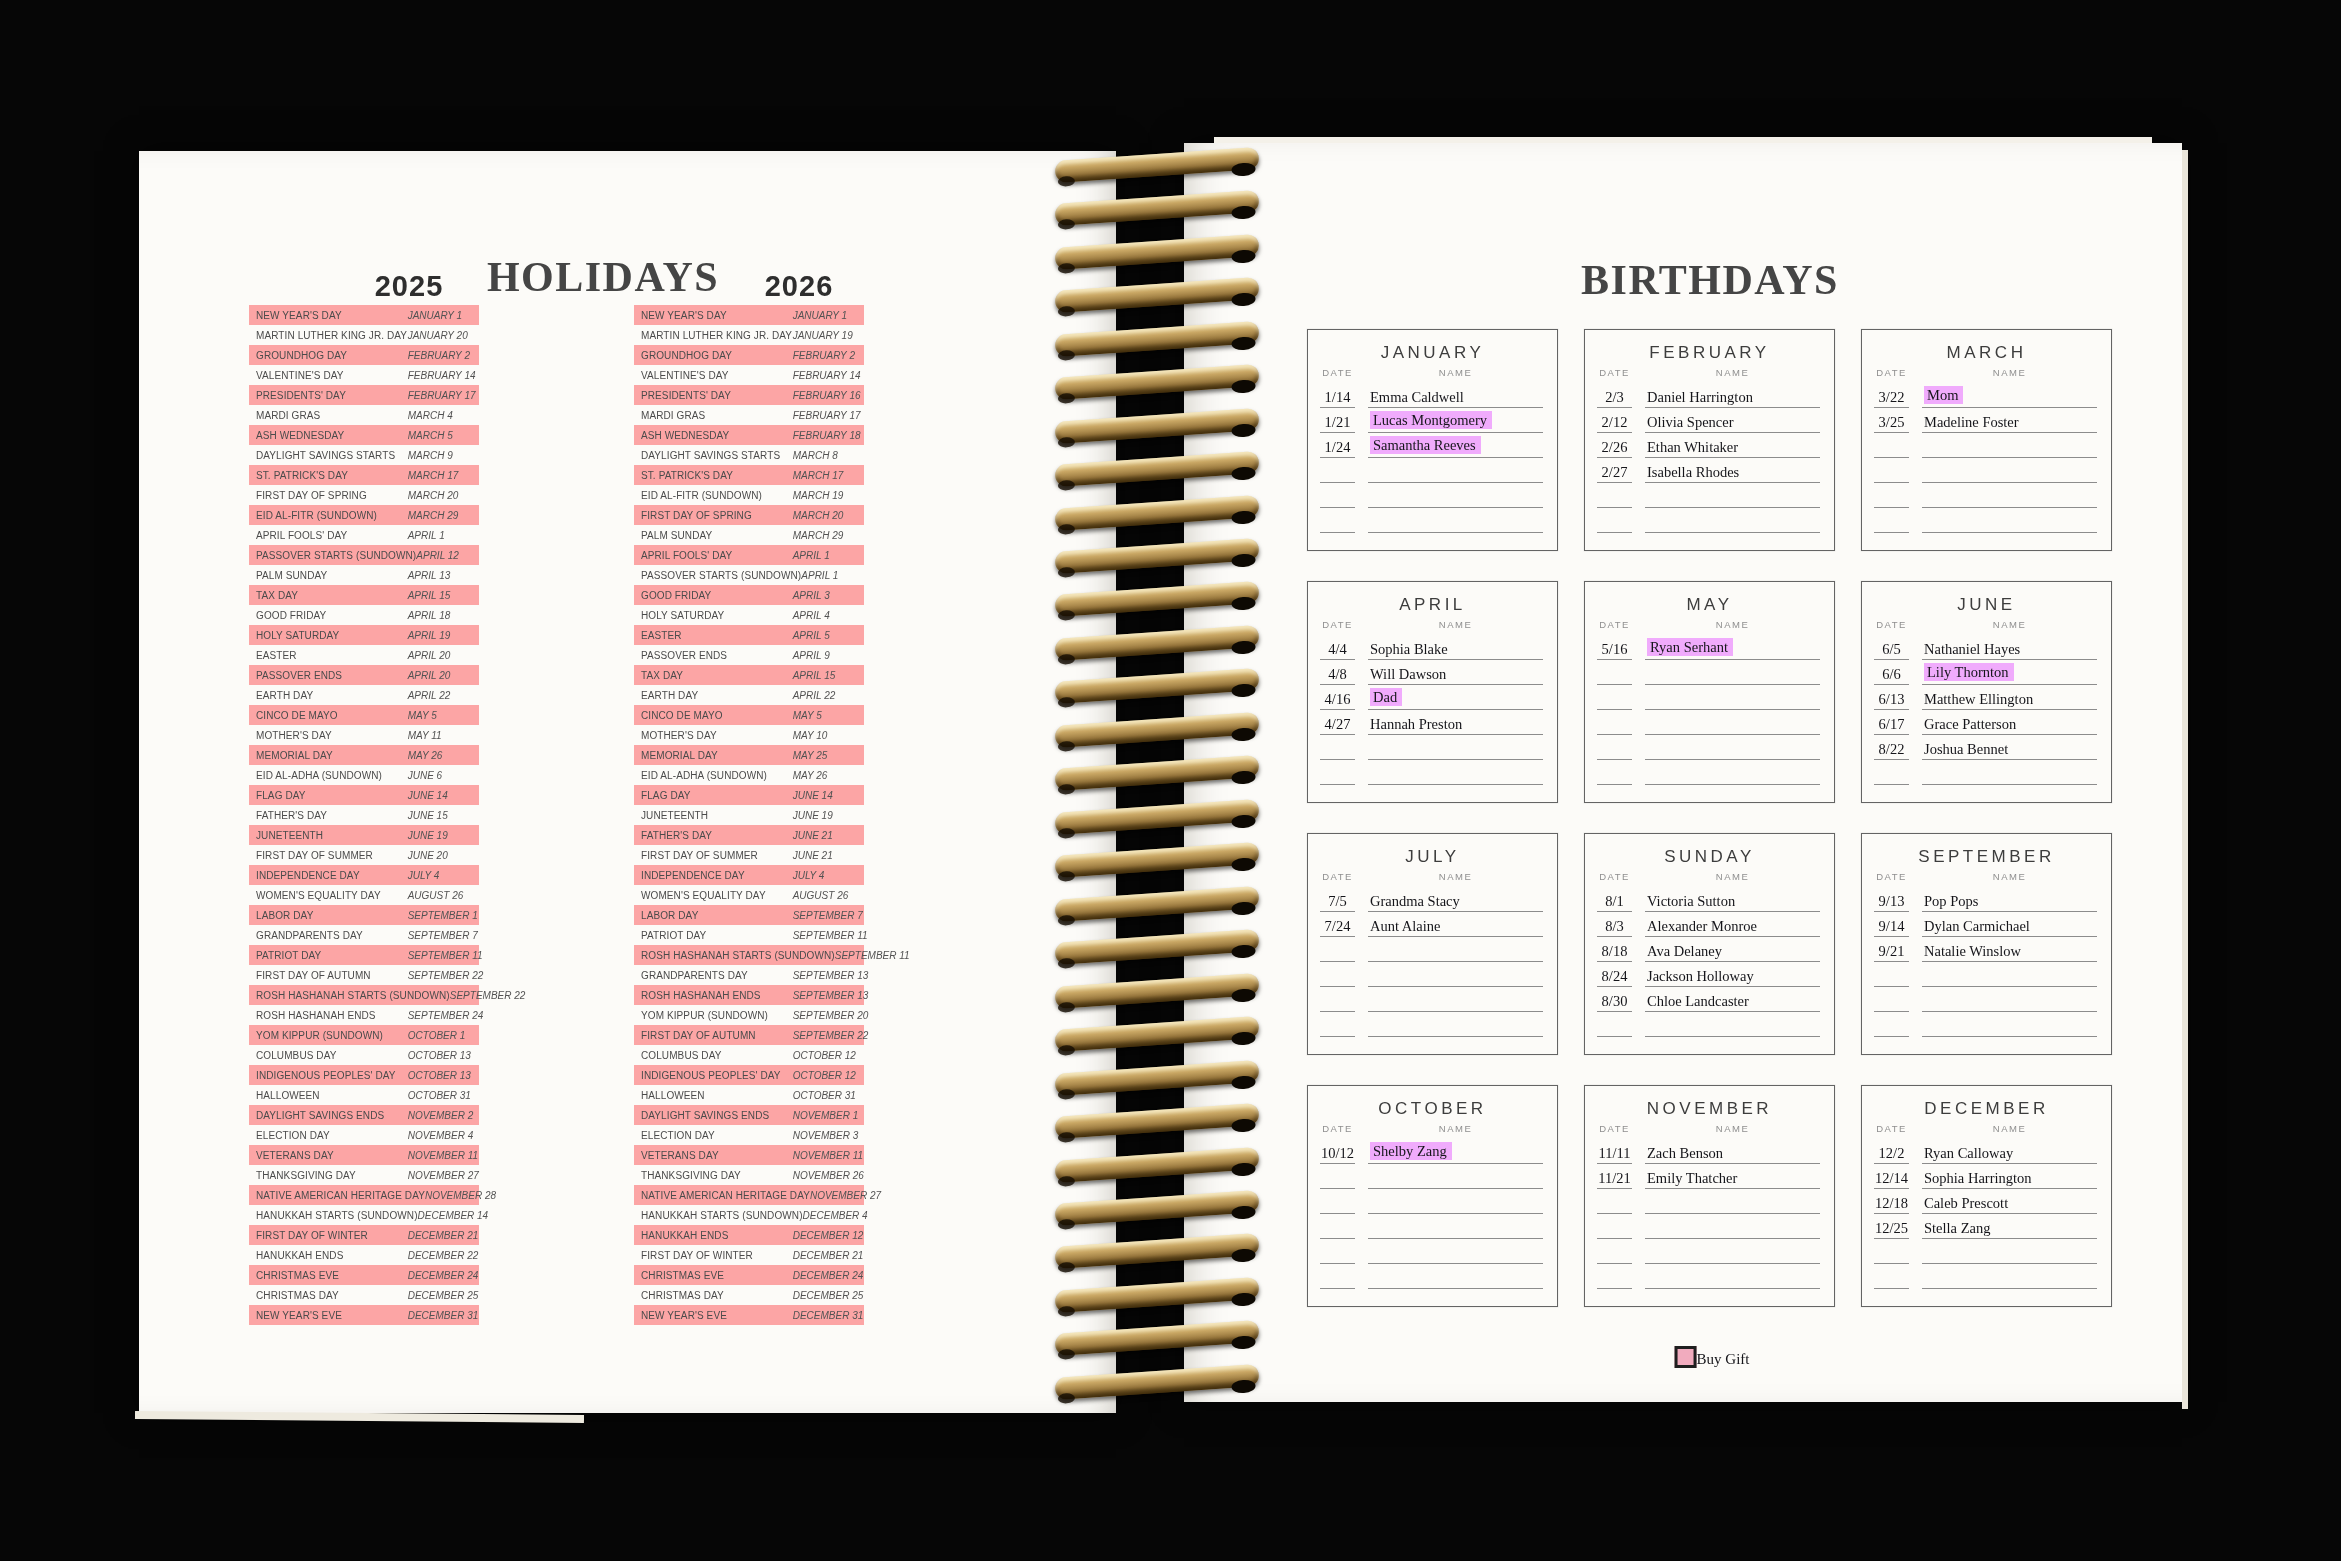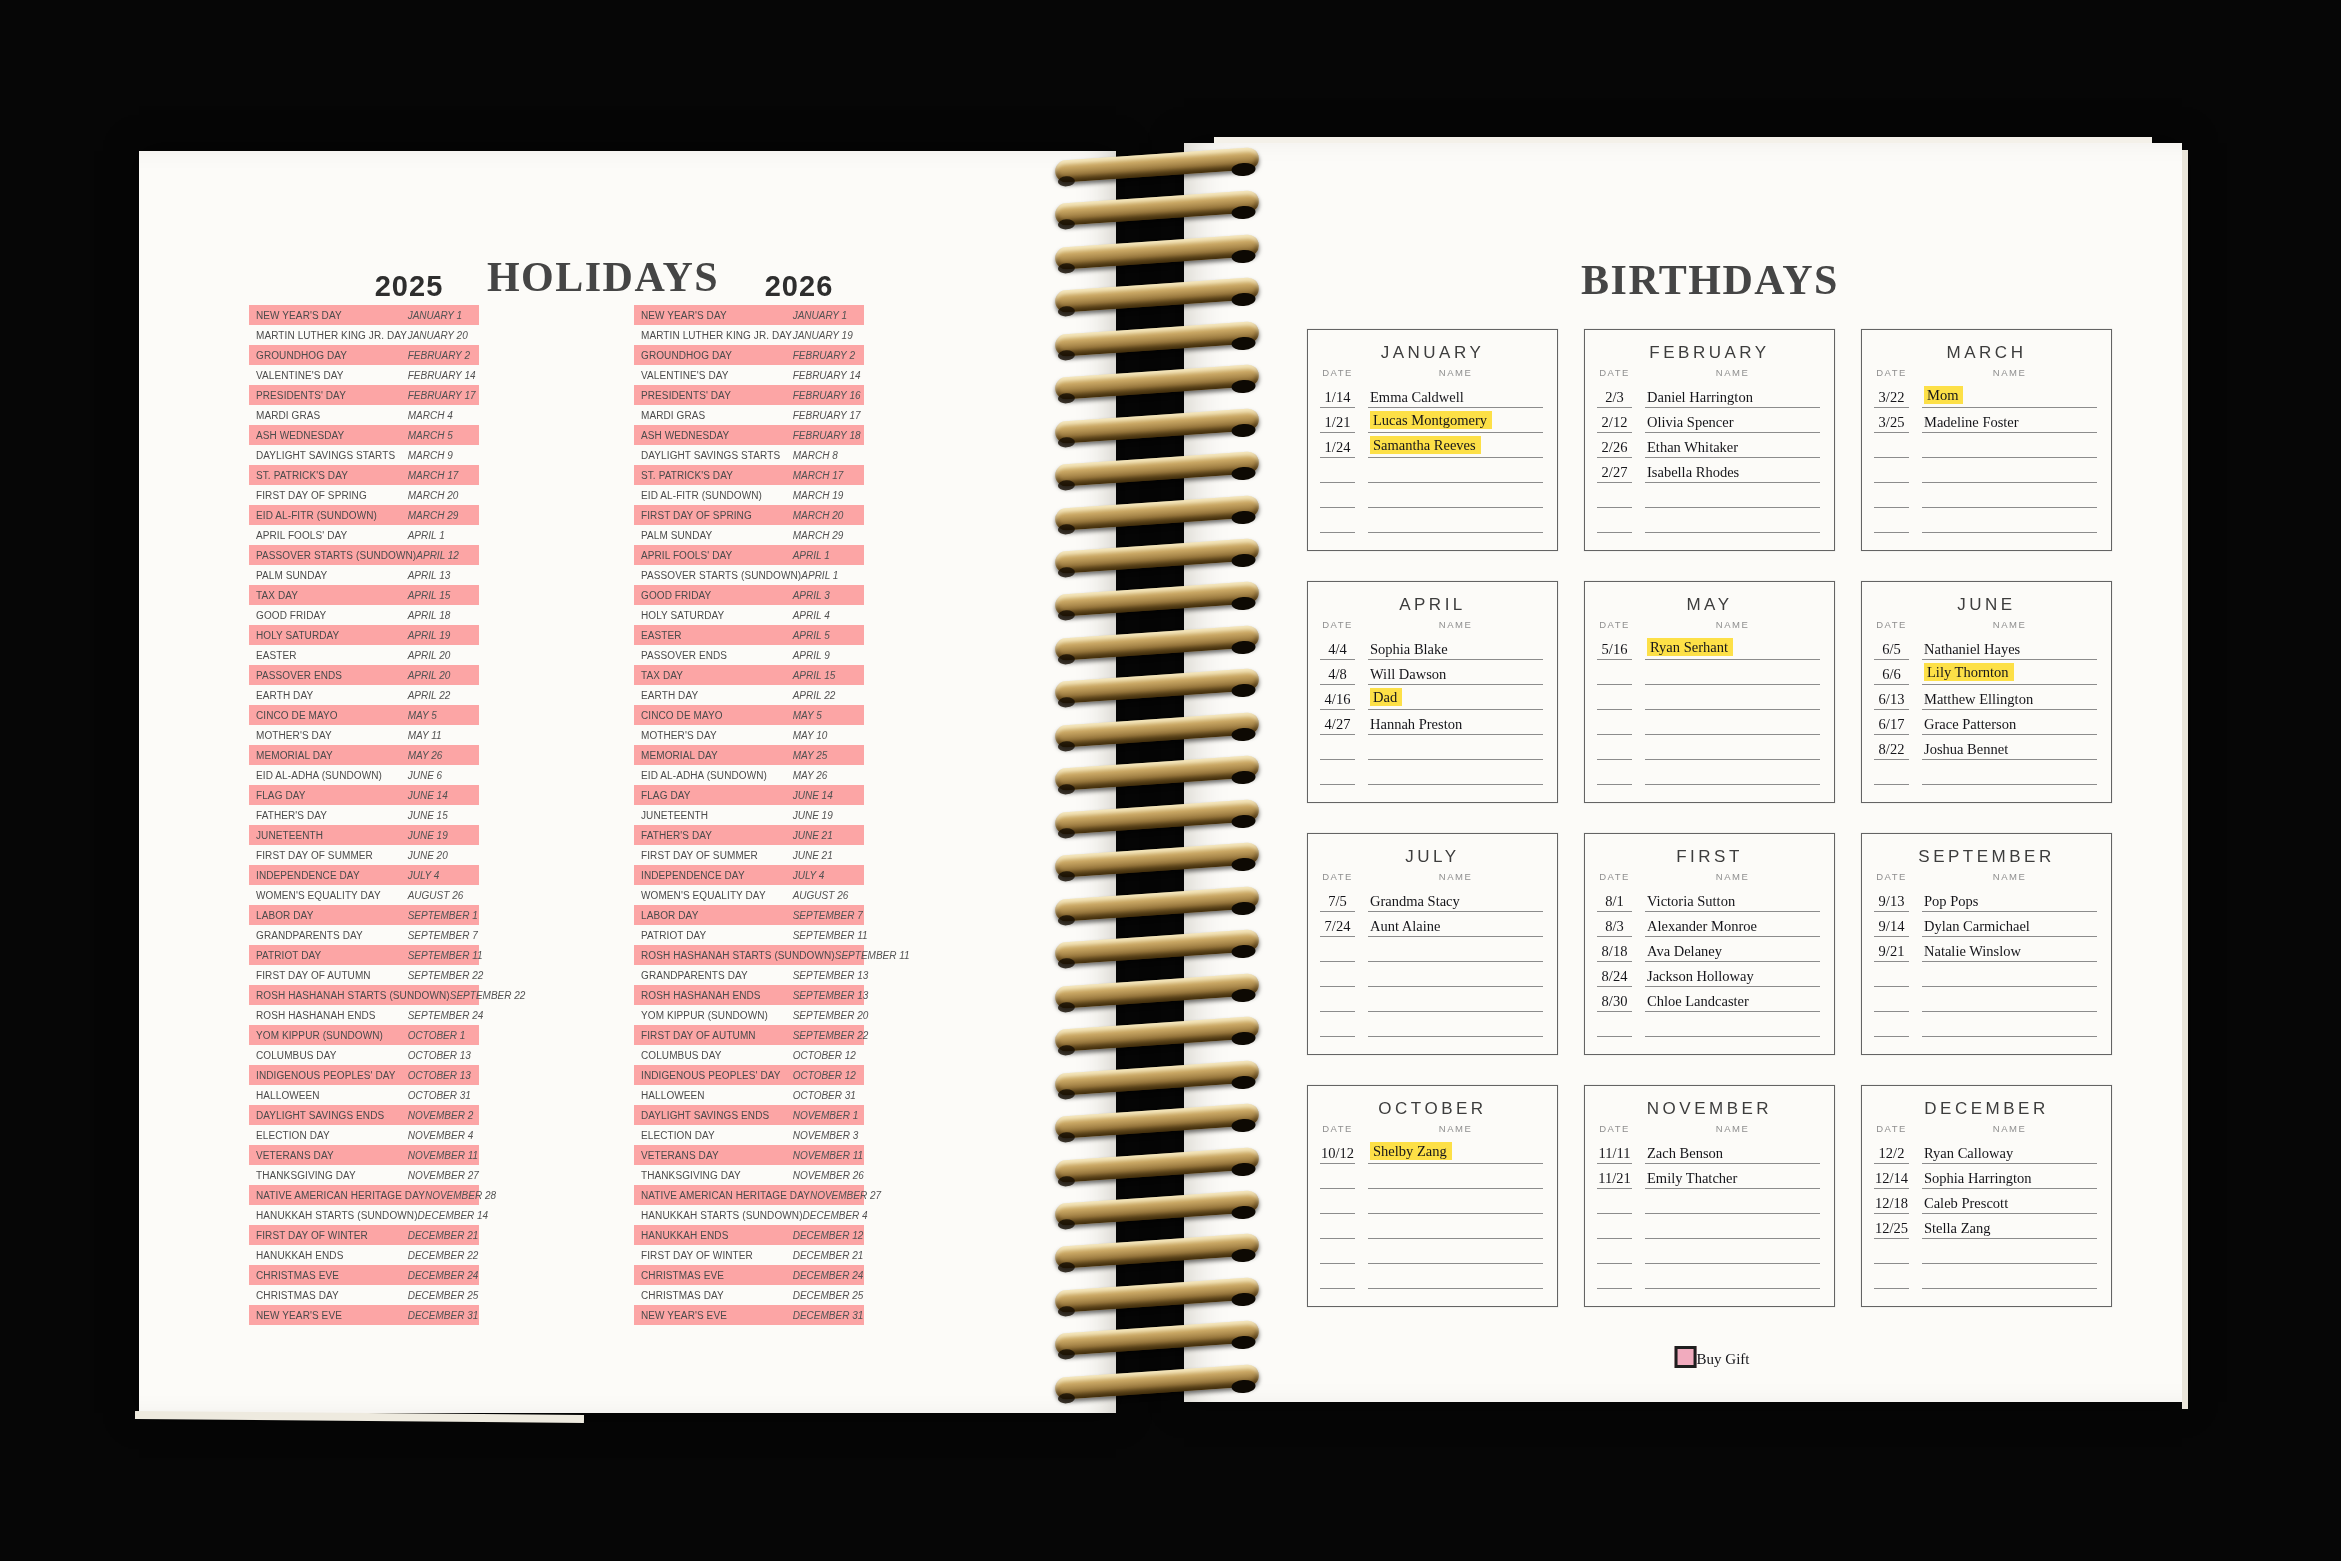--- a/index.html
+++ b/index.html
@@ -42,21 +42,21 @@
   .cardtitle{margin-top:13px;text-align:center;font-size:17px;letter-spacing:3.5px;color:#3d3d3d;}
   .crow{height:25px;display:flex;align-items:flex-end;}
   .crow.head{height:16px;margin-top:4px;align-items:flex-start;}
   .hlabel{font-size:9.5px;color:#8f8f8f;letter-spacing:1.5px;text-align:center;}
   .dcell{width:35px;margin-left:12px;text-align:center;}
   .ncell{flex:1;margin-left:13px;margin-right:14px;}
   .line{border-bottom:1px solid #8c8c8c;}
   .dcell.line,.ncell.line{font-family:cursive;font-size:14.5px;color:#15151a;
         line-height:1;padding-bottom:3px;white-space:nowrap;}
   .ncell.line{text-align:left;padding-left:2px;}
-  .hl{background:#fde047;padding:1.5px 5px 2px 3px;display:inline-block;}
+  .hl{background:#f0abfc;padding:1.5px 5px 2px 3px;display:inline-block;}
 
   #gift-legend{position:absolute;left:528px;top:1203px;transform:translateX(-50%);
                display:flex;align-items:flex-end;gap:0;}
   #gift-swatch{width:16px;height:16px;background:#f1abbe;border:3px solid #1f1f1f;}
   #gift-label{font-family:cursive;font-size:15px;color:#15151a;}
 
   
   .coil{position:absolute;left:1055px;width:204px;height:22px;border-radius:12px;
         transform:rotate(-4deg);
         background:linear-gradient(180deg,#ecd9a2 0%,#c9a764 32%,#97763c 68%,#5b4315 100%);
@@ -704,21 +704,21 @@
           <div class="crow">
             <span class="dcell line"></span>
             <span class="ncell line"></span>
           </div>
           <div class="crow">
             <span class="dcell line"></span>
             <span class="ncell line"></span>
           </div>
         </section>
         <section class="card">
-          <div class="cardtitle">FIRST</div>
+          <div class="cardtitle">SUNDAY</div>
           <div class="crow head">
             <span class="dcell hlabel">DATE</span>
             <span class="ncell hlabel">NAME</span>
           </div>
           <div class="crow">
             <span class="dcell line">8/1</span>
             <span class="ncell line">Victoria Sutton</span>
           </div>
           <div class="crow">
             <span class="dcell line">8/3</span>

